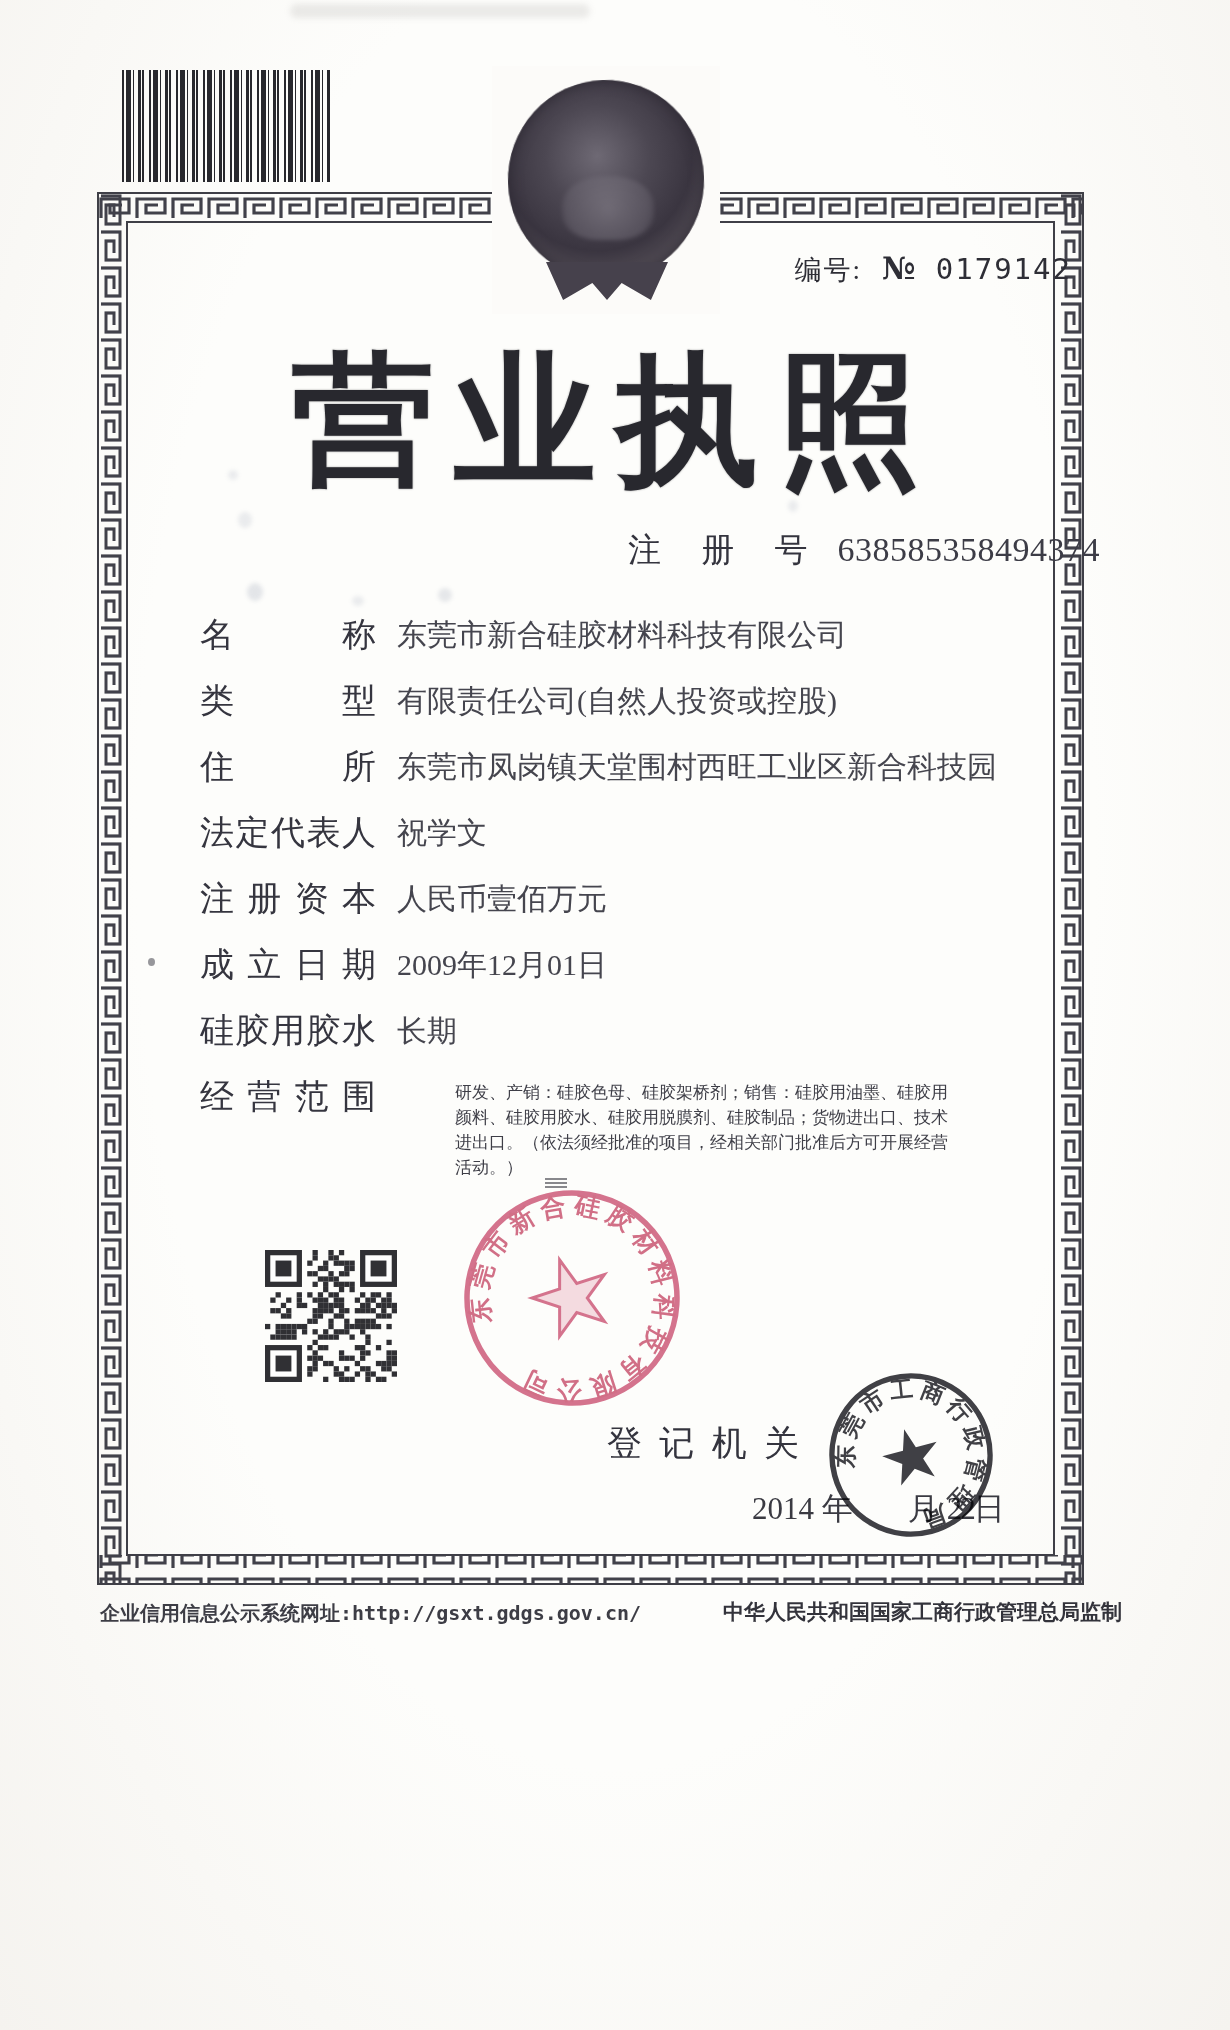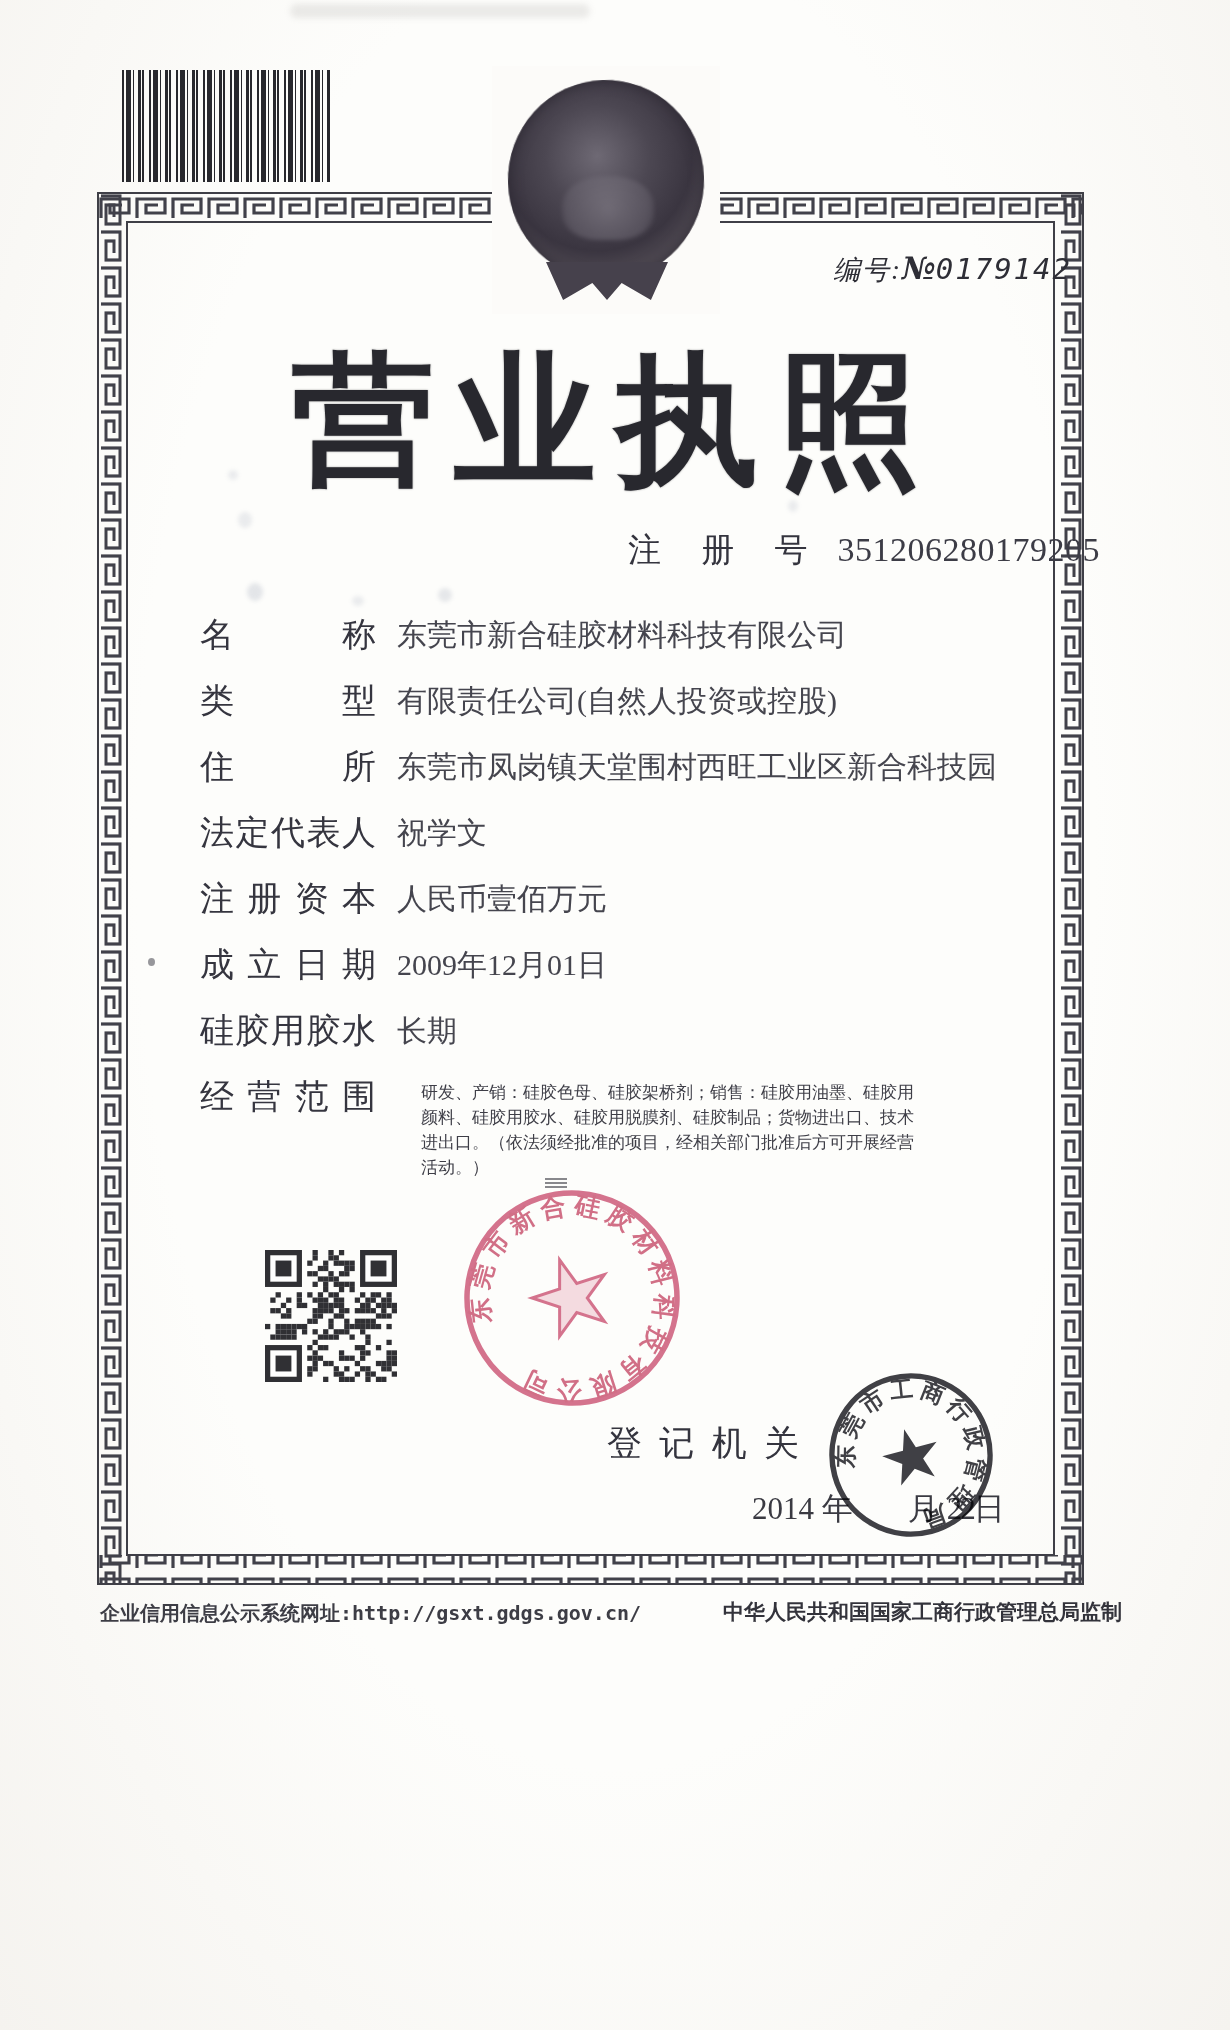--- a/index.html
+++ b/index.html
@@ -29,21 +29,21 @@
   }
   .emblem-light{
     position:absolute;left:56px;top:96px;width:92px;height:64px;border-radius:46% 46% 40% 40%;
     background:radial-gradient(circle,#8d8892 0%,#6a6570 70%,transparent 100%);opacity:.55;filter:blur(2px);
   }
   .emblem-ribbon{
     position:absolute;left:40px;top:182px;width:122px;height:38px;background:#46414c;filter:blur(.6px);
     clip-path:polygon(0 0,100% 0,86% 100%,62% 55%,50% 100%,38% 55%,14% 100%);
   }
   
-  .serial{position:absolute;top:250px;right:158px;z-index:4;display:flex;align-items:baseline;gap:0;color:#2e2e36;font-style:italic;}
+  .serial{position:absolute;top:250px;right:158px;z-index:4;display:flex;align-items:baseline;gap:20px;color:#2e2e36;}
   .serial .lbl{font-size:27px;letter-spacing:2px;}
   .serial .no{font-size:31px;font-weight:700;font-family:"DejaVu Serif",serif;}
   .serial .num{font-size:29px;font-family:"DejaVu Sans Mono",monospace;letter-spacing:2px;}
   
   .title{
     position:absolute;left:292px;top:335px;width:628px;height:170px;z-index:4;
     display:flex;justify-content:space-between;align-items:center;
     font-family:"DejaVu Sans","Liberation Sans",sans-serif;font-weight:900;
     font-size:142px;line-height:170px;color:#28282e;text-shadow:0 0 2px rgba(20,20,25,.45);
   }
@@ -53,21 +53,21 @@
   .regline .rv{font-size:34px;margin-left:14px;letter-spacing:.5px;color:#3c3c46;}
   
   .fields{position:absolute;left:200px;top:612px;width:800px;z-index:4;}
   .field-row{display:flex;align-items:flex-start;margin-bottom:20px;}
   .field-label{
     display:inline-block;width:176px;flex:none;font-size:34px;line-height:46px;
     color:#35353f;text-align:justify;text-align-last:justify;font-weight:500;
   }
   .field-value{margin-left:21px;font-size:30px;line-height:46px;color:#45454e;}
   .field-value.scope{
-    margin-left:45px;width:500px;font-size:17px;line-height:25px;margin-top:6px;color:#3e3e47;
+    margin-left:79px;width:500px;font-size:17px;line-height:25px;margin-top:6px;color:#3e3e47;
   }
   
   .qr{position:absolute;left:265px;top:1250px;z-index:4;opacity:.9;}
   
   .seal{position:absolute;z-index:6;mix-blend-mode:multiply;}
   .seal-red{left:460px;top:1186px;opacity:.82;}
   .seal-black{left:826px;top:1370px;opacity:.9;}
   
   .registry-label{
     position:absolute;left:607px;top:1420px;width:192px;z-index:4;font-size:35px;
@@ -129,21 +129,21 @@
 
   <div class="title">
     <span>营</span>
     <span>业</span>
     <span>执</span>
     <span>照</span>
   </div>
 
   <div class="regline">
     <span class="rl">注 册 号</span>
-    <span class="rv">351206280179205</span>
+    <span class="rv">638585358494374</span>
   </div>
 
   <div class="fields">
       <div class="field-row">
         <span class="field-label">名称</span>
         <span class="field-value">东莞市新合硅胶材料科技有限公司</span>
       </div>
       <div class="field-row">
         <span class="field-label">类型</span>
         <span class="field-value">有限责任公司(自然人投资或控股)</span>

